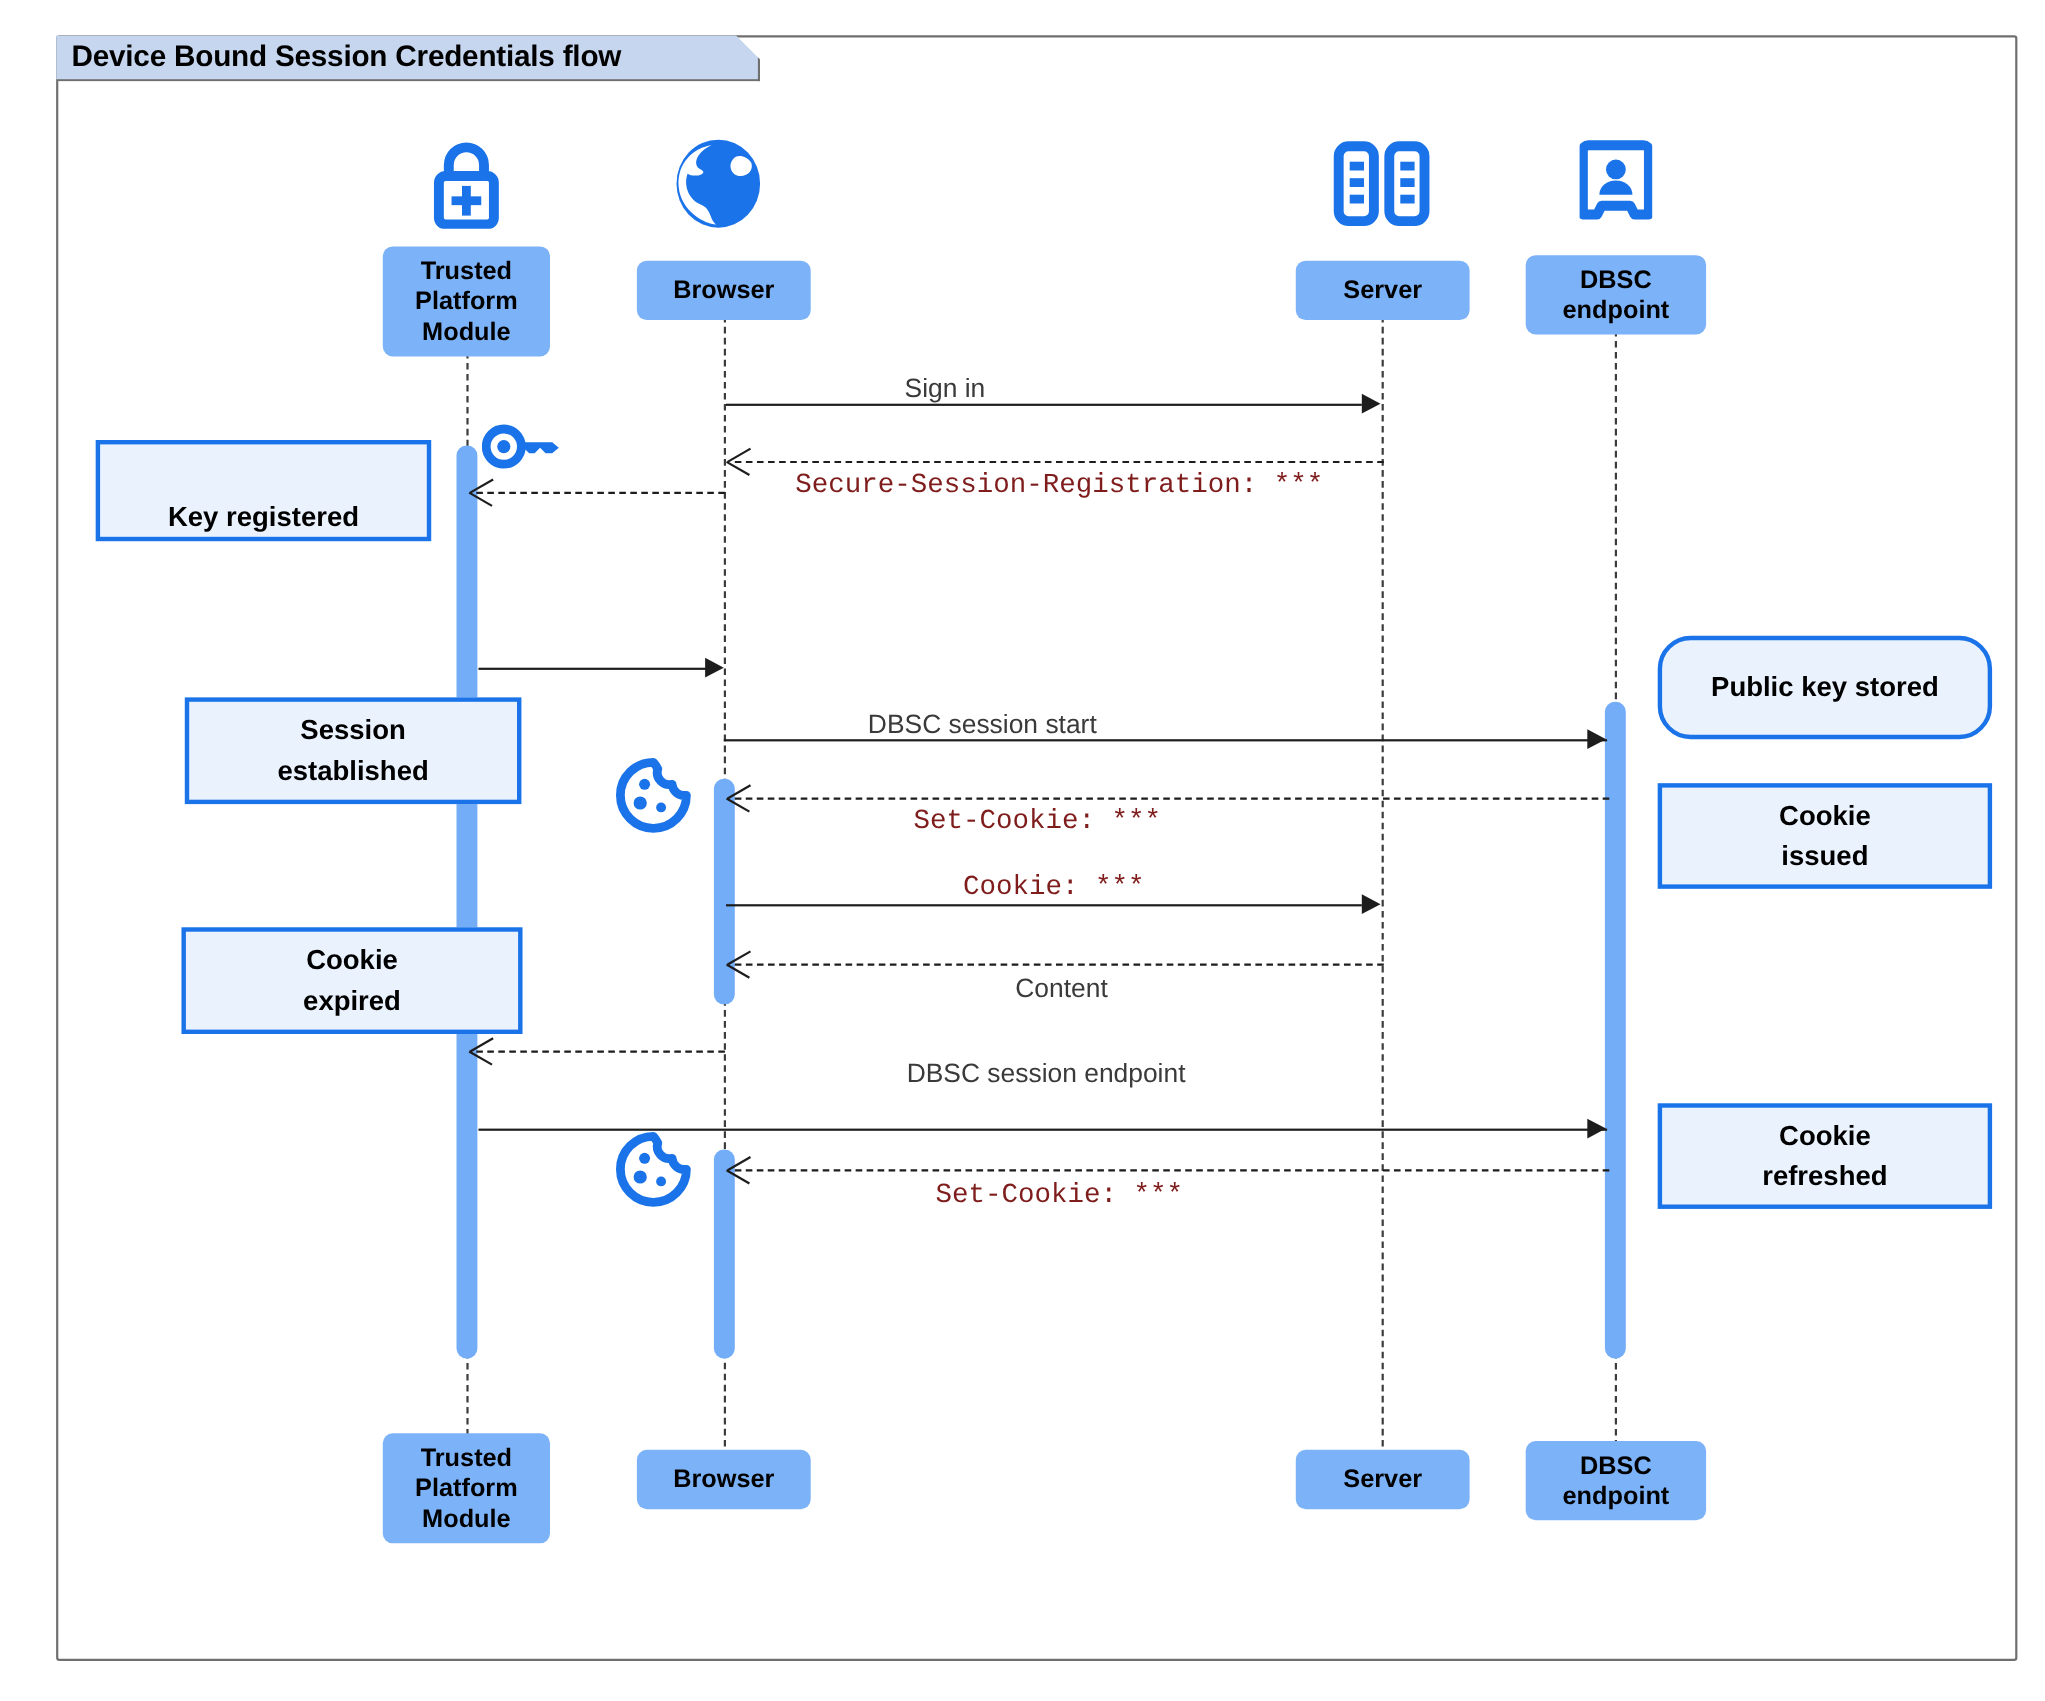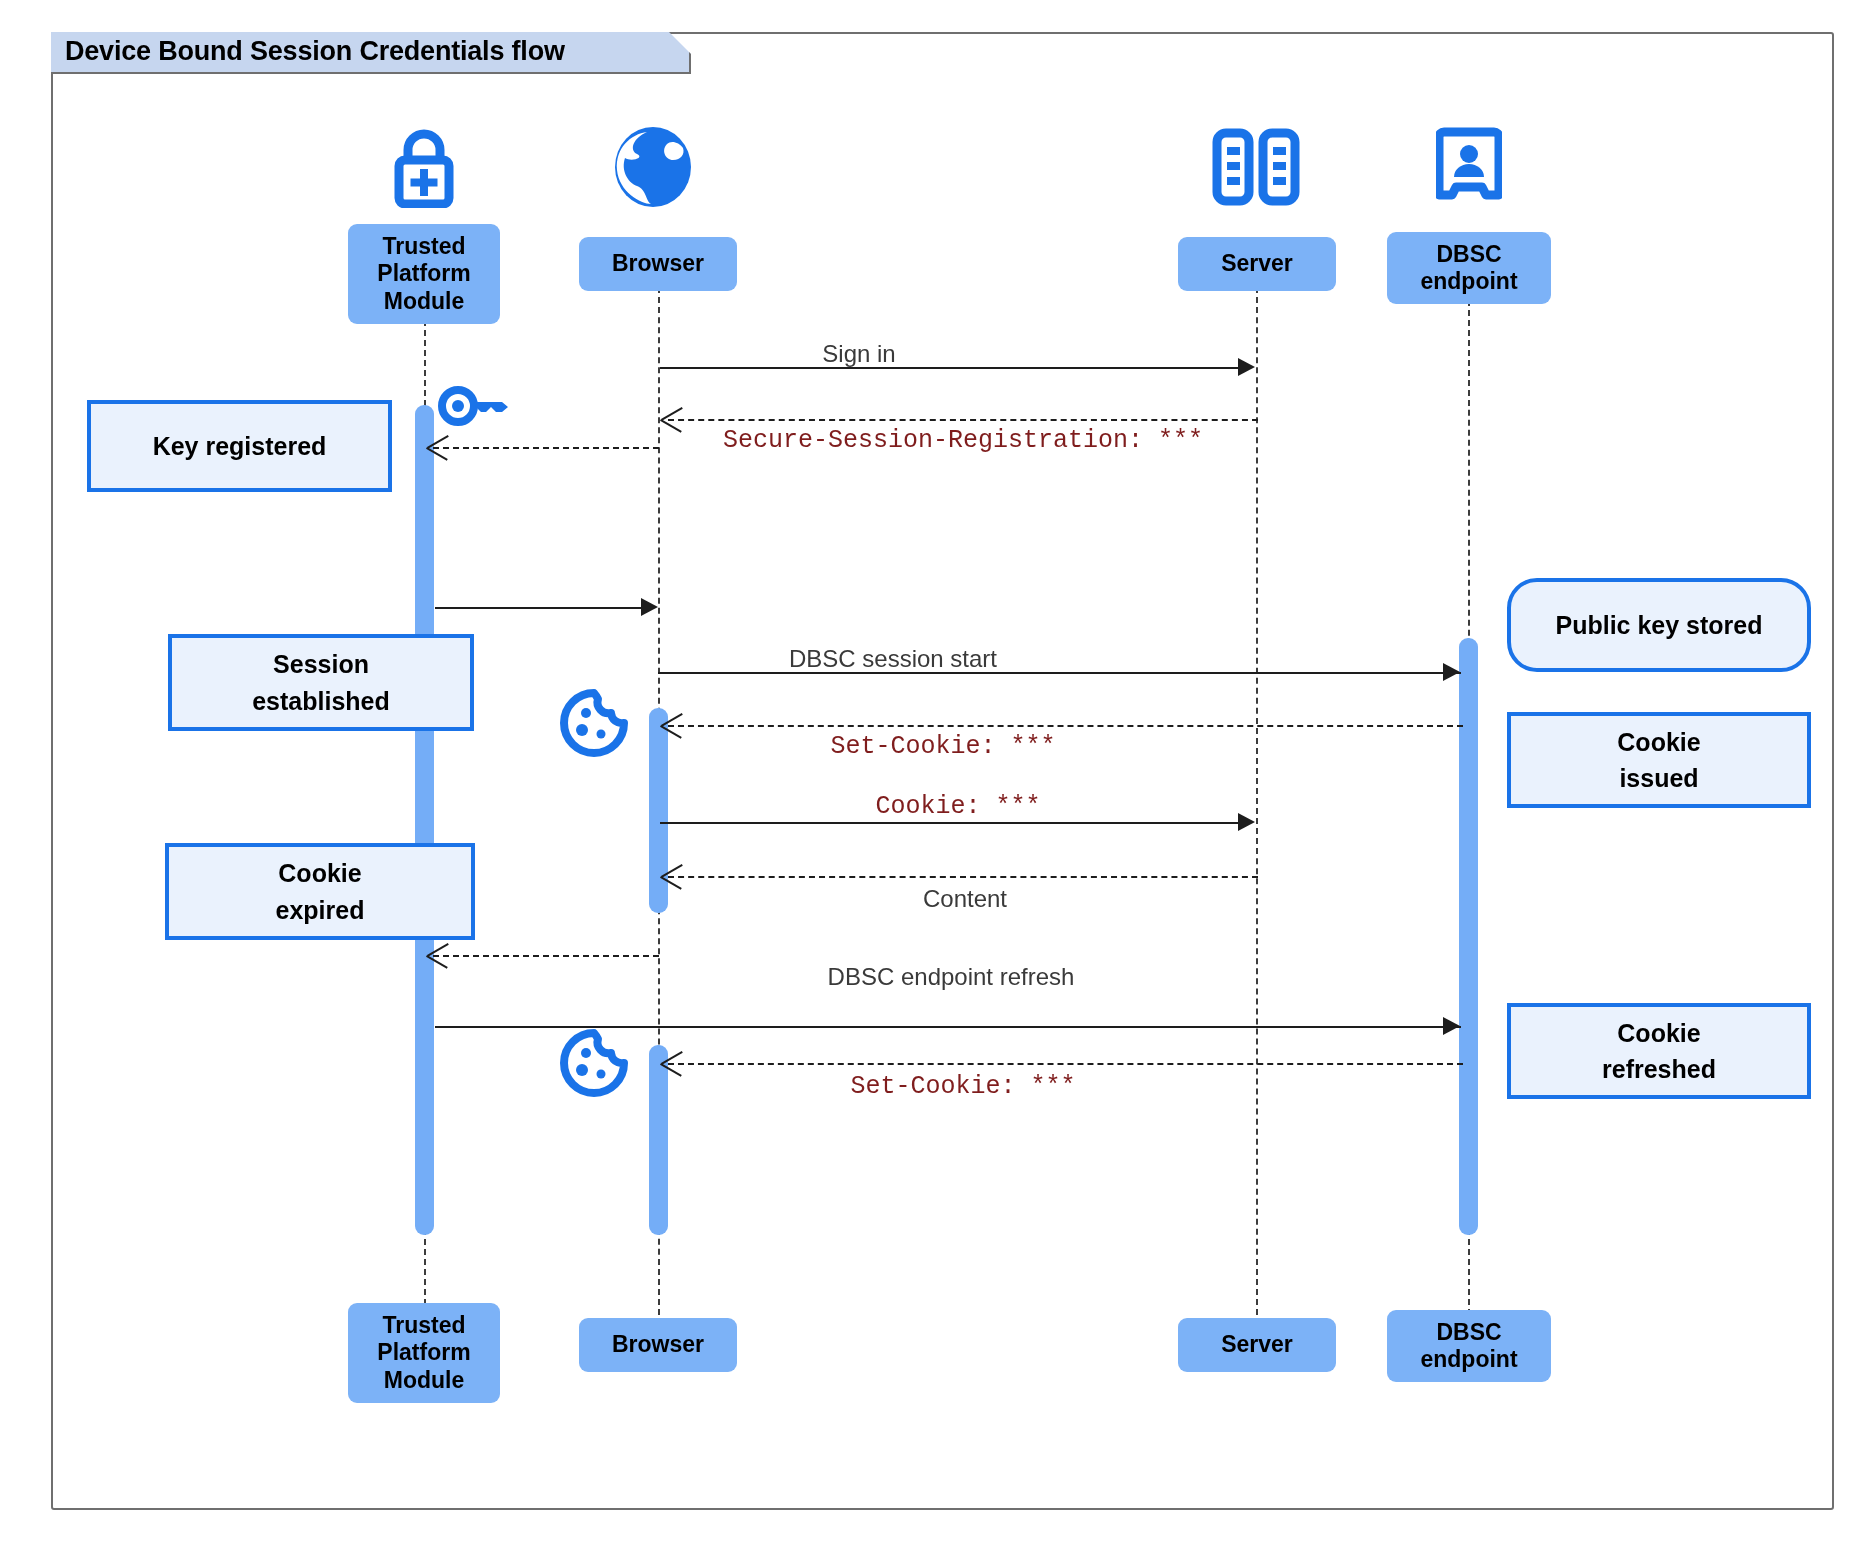--- a/index.html
+++ b/index.html
@@ -219,21 +219,21 @@
       <span>DBSC</span><br>
       <span>endpoint</span>
     </span>
   </div>
 
   <div class="activation" style="left:402px; top:405px;  height:830px;"></div>
   <div class="activation" style="left:636px; top:708px; height:205px;"></div>
   <div class="activation" style="left:636px; top:1045px; height:190px;"></div>
   <div class="activation" style="left:1446px; top:638px; height:597px;"></div>
 
-  <div class="note" style="left:74px; top:400px; width:305px; height:92px;">
+  <div class="note" style="left:74px; top:400px; width:305px; height:92px;align-items:flex-end;">
     <span>Key registered</span>
   </div>
 
   <div class="note" style="left:155px; top:634px; width:306px; height:97px;">
     <span>
       <span>Session</span><br>
       <span>established</span>
     </span>
   </div>
 
@@ -314,21 +314,21 @@
   <div class="msg-line" style="left:647px; top:822px; width:578px;"></div>
   <div class="arrow-head solid-right" style="left:1225px; top:813px;"></div>
 
   <div class="msg-line dashed" style="left:655px; top:876px; width:590px;"></div>
   <div class="arrow-head open-left" style="left:648px; top:866px;"></div>
   <div class="msg-label" style="left:952px; top:885px; width:300px; margin-left:-150px;">Content</div>
 
   <div class="msg-line dashed" style="left:420px; top:955px; width:226px;"></div>
   <div class="arrow-head open-left" style="left:414px; top:945px;"></div>
 
-  <div class="msg-label" style="left:938px; top:963px; width:500px; margin-left:-250px;">DBSC endpoint refresh</div>
+  <div class="msg-label" style="left:938px; top:963px; width:500px; margin-left:-250px;">DBSC session endpoint</div>
   <div class="msg-line" style="left:422px; top:1026px; width:1026px;"></div>
   <div class="arrow-head solid-right" style="left:1430px; top:1017px;"></div>
 
   <div class="msg-line dashed" style="left:655px; top:1063px; width:795px;"></div>
   <div class="arrow-head open-left" style="left:648px; top:1053px;"></div>
   <div class="msg-label mono" style="left:950px; top:1072px; width:500px; margin-left:-250px;">Set-Cookie: ***</div>
 
   <div class="participant" style="left:335px; top:1303px; width:152px; height:100px;">
     <span>
       <span>Trusted</span><br>

